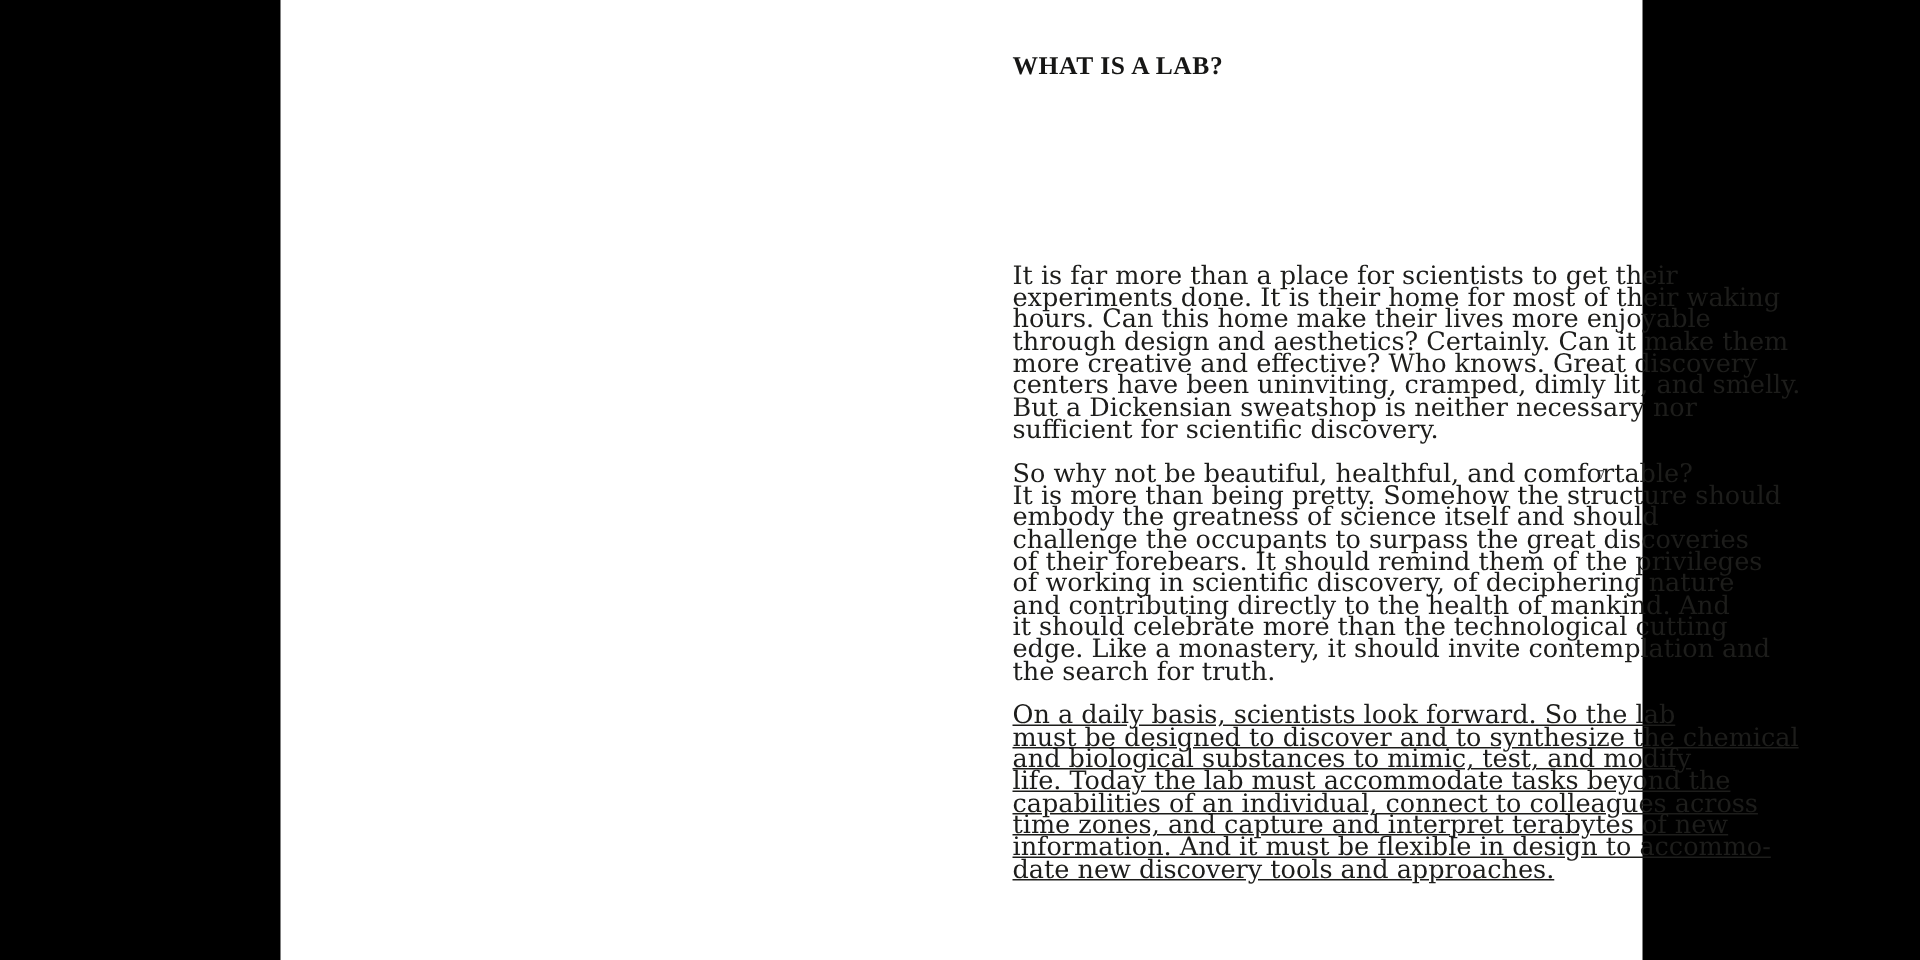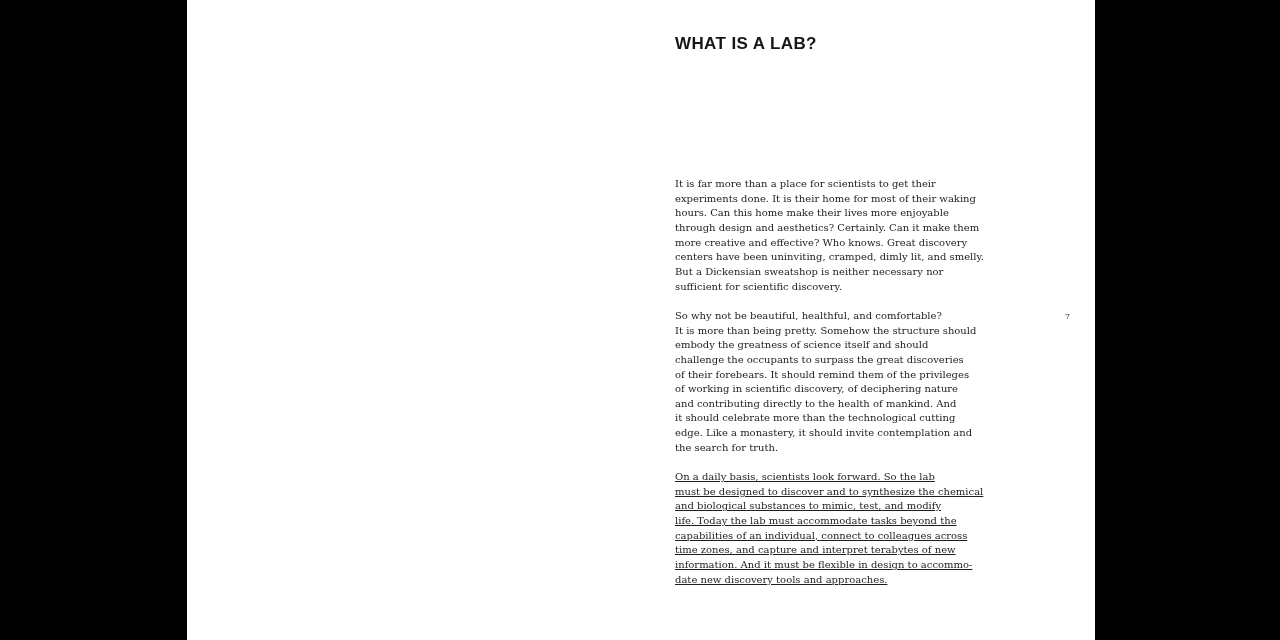--- a/index.html
+++ b/index.html
@@ -16,36 +16,36 @@
   }
   .page {
     position: absolute;
     left: 187px; top: 0;
     width: 908px; height: 640px;
     background: #ffffff;
   }
   .page-title {
     position: absolute;
     left: 488px; top: 34px;
-    font-family: Liberation Sans, sans-serif;
+    font-family: Liberation Serif, serif;
     font-weight: bold;
     font-size: 17px;
     line-height: 19px;
     letter-spacing: 0.4px;
     color: #161615;
     white-space: nowrap;
   }
   .text-column {
     position: absolute;
     left: 488px; top: 177px;
     width: 345px;
     color: #1d1d1b;
   }
   .text-column p {
-    font-size: 10px;
+    font-size: 17px;
     line-height: 14.65px;
     white-space: nowrap;
     margin-bottom: 14.65px;
   }
   .text-column p:last-child { margin-bottom: 0; text-decoration: underline; }
   .folio {
     position: absolute;
     left: 878px; top: 312px;
     font-size: 8px;
     line-height: 10px;

